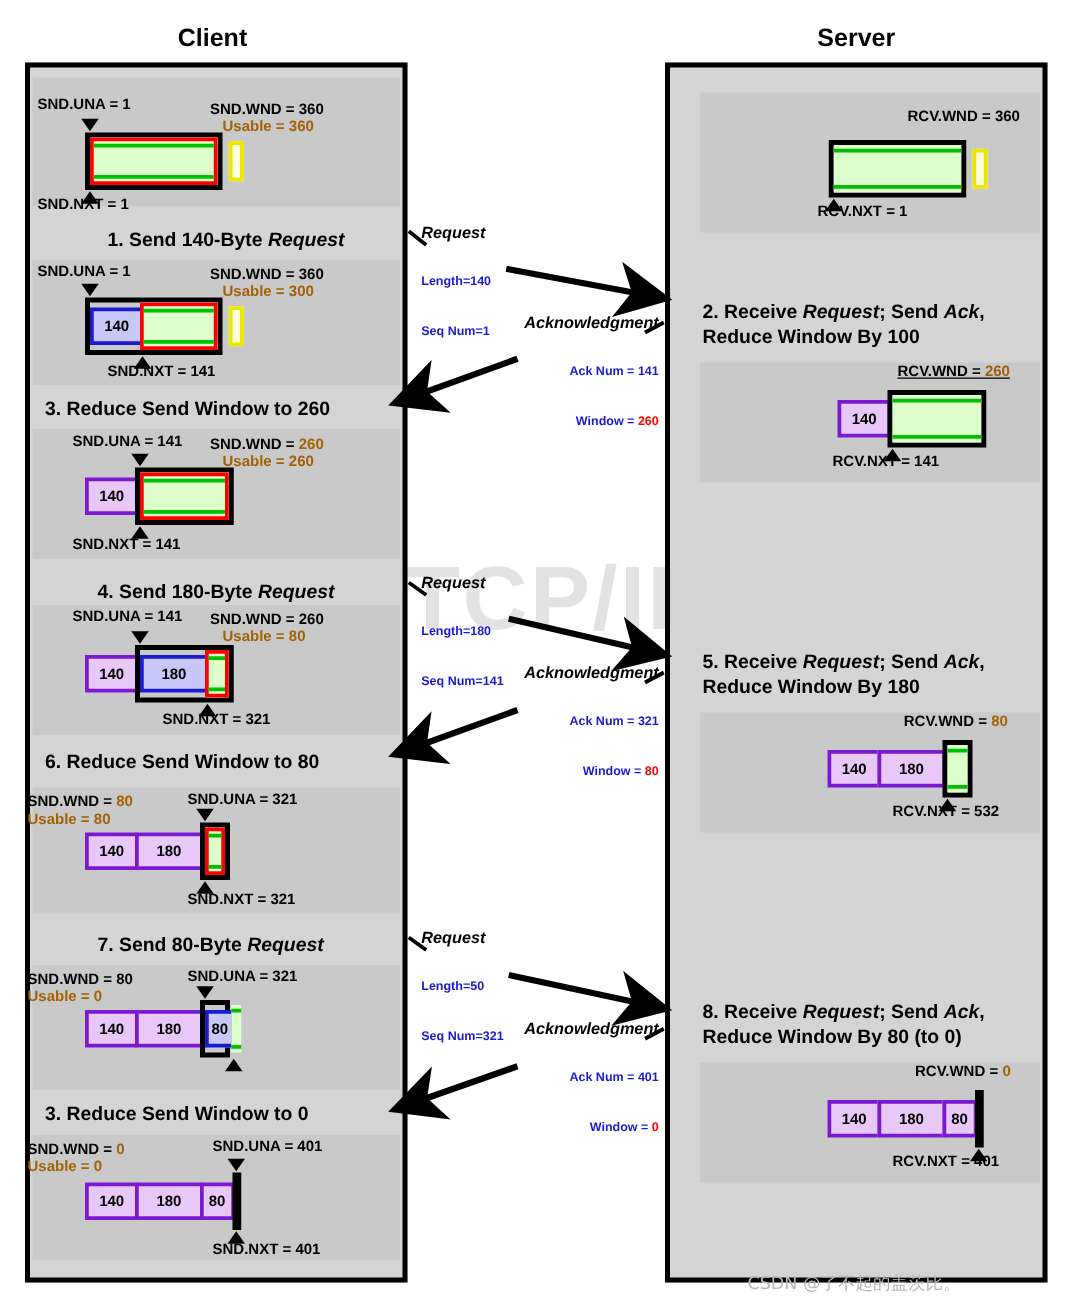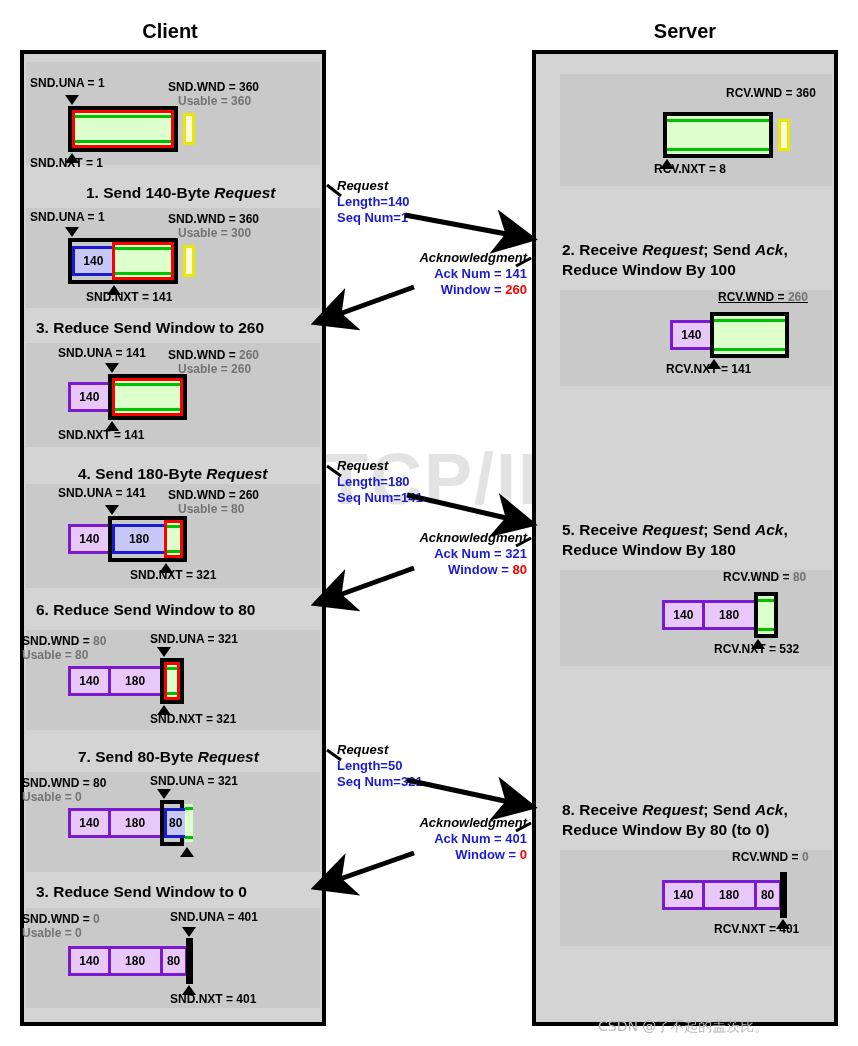--- a/index.html
+++ b/index.html
@@ -31,21 +31,21 @@
   .state-box{position:absolute;background:#c9c9c9;box-sizing:border-box;}
 
   
   .step-head{position:absolute;font-size:15.5px;font-weight:bold;color:#000;
     line-height:20px;}
   .step-head .it{font-style:italic;}
 
   
   .lbl{position:absolute;font-size:12px;font-weight:bold;color:#000;
     white-space:nowrap;line-height:14px;}
-  .lbl .red{color:#737373;}
+  .lbl .red{color:#a16207;}
   .lbl.ul{text-decoration:underline;}
 
   
   .seg{position:absolute;box-sizing:border-box;
     border:3px solid #7a1ad0;background:#e8c8f8;
     font-size:12px;font-weight:bold;color:#000;
     display:flex;align-items:center;justify-content:center;}
   .seg.blue{border-color:#1a1ad0;background:#c8c8f8;}
 
   
@@ -71,21 +71,21 @@
     border-left:7px solid transparent;border-right:7px solid transparent;
     border-top:10px solid #000;}
   .ptr-up{position:absolute;width:0;height:0;
     border-left:7px solid transparent;border-right:7px solid transparent;
     border-bottom:10px solid #000;}
 
   
   .msg{position:absolute;white-space:nowrap;line-height:16px;}
   .msg .kind{display:block;font-size:13px;font-style:italic;font-weight:bold;
     color:#000;}
-  .msg .ln{display:block;font-size:13px;font-weight:bold;color:#1a1ad0;}
+  .msg .ln{display:block;font-size:10px;font-weight:bold;color:#1a1ad0;margin-top:24px;}
   .msg .ln .rd{color:#ff0000;}
   .msg.r{text-align:right;}
 
   
   #arrows{position:absolute;left:0;top:0;width:858px;height:1046px;
     pointer-events:none;}
 
   
   .credit{position:absolute;left:598px;top:1018px;font-size:14px;
     color:#b9b9b9;white-space:nowrap;
@@ -217,21 +217,21 @@
       <div class="state-box" style="left:560px;top:74px;width:272px;height:112px;"></div>
       <div style="position:absolute;left:0;top:0;">
         <div class="wframe" style="left:663px;top:112px;width:109.8px;height:46px;"></div>
         <div class="wgreen" style="left:667px;top:116px;width:101.79999999999995px;height:38px;">
           <div class="grule" style="top:3px;"></div>
           <div class="grule" style="bottom:3px;"></div>
         </div>
         <div class="ytab" style="left:777.8px;top:119px;width:12px;height:32px;"></div>
       </div>
       <div class="lbl" style="left:726px;top:86px;">RCV.WND = <span class="">360</span></div>
-      <div class="lbl" style="left:654px;top:162px;">RCV.NXT = 8</div>
+      <div class="lbl" style="left:654px;top:162px;">RCV.NXT = 1</div>
       <div class="ptr-up" style="left:660px;top:159px;"></div>
       <div class="state-box" style="left:560px;top:290px;width:272px;height:96px;"></div>
       <div style="position:absolute;left:0;top:0;">
         <div class="seg" style="left:670px;top:320px;width:42.699999999999996px;height:30px;">140</div>
         <div class="wframe" style="left:709.7px;top:312px;width:79.3px;height:46px;"></div>
         <div class="wgreen" style="left:713.7px;top:316px;width:71.29999999999995px;height:38px;">
           <div class="grule" style="top:3px;"></div>
           <div class="grule" style="bottom:3px;"></div>
         </div>
       </div>

